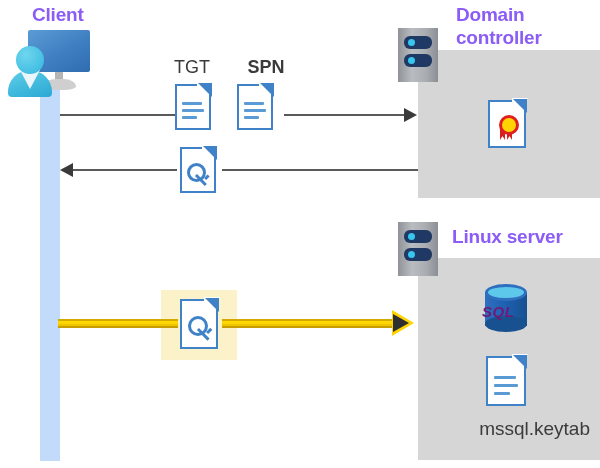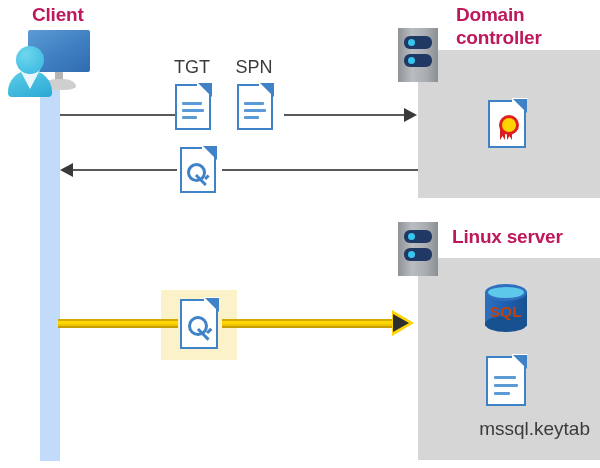--- a/index.html
+++ b/index.html
@@ -9,21 +9,21 @@
     font-family:"Liberation Sans", sans-serif;
     overflow:hidden;
     position:relative;
   }
   .stage{position:absolute;left:0;top:0;width:600px;height:468px;}
   .abs{position:absolute;}
 
   
   .title-bold{
     font-weight:bold;
-    color:#be185d;
+    color:#8b5cf6;
     font-size:19px;
     line-height:22px;
     letter-spacing:-0.2px;
   }
   .file-label{
     color:#3b3b3b;
     font-size:19px;
     line-height:22px;
   }
   .doc-tag{
@@ -173,26 +173,27 @@
     border:3px solid #2f6fbf;
     box-sizing:border-box;
   }
   .cyl-bot{
     position:absolute;
     background:#17518f;
     border-radius:50%;
   }
   .cyl-text{
     position:absolute;
-    color:#c2410c;
+    color:#701a75;
     font-weight:bold;
     font-size:15px;
-    text-align:center;
+    text-align:left;
     width:100%;
     letter-spacing:0.5px;
+    font-style:italic;
   }
 </style>
 </head>
 <body>
 
 <div class="stage">
 
   <div class="abs zone" style="left:418px;top:50px;width:182px;height:148px;"></div>
 
   <div class="abs zone" style="left:418px;top:258px;width:182px;height:202px;"></div>
@@ -238,21 +239,21 @@
   <div class="abs doc-tag" style="left:168px;top:57px;width:48px;">TGT</div>
   <div class="doc" style="left:175px;top:84px;width:36px;height:46px;">
     <div class="doc-body"></div>
     <div class="doc-fold-cut"></div>
     <div class="doc-fold"></div>
     <div class="dline" style="left:7px;top:18px;width:20px;"></div>
     <div class="dline" style="left:7px;top:25px;width:22px;"></div>
     <div class="dline" style="left:7px;top:32px;width:15px;"></div>
   </div>
 
-  <div class="abs doc-tag" style="left:228px;top:57px;width:52px;">SPN</div>
+  <div class="abs doc-tag" style="left:240px;top:57px;width:52px;font-weight:bold;">SPN</div>
   <div class="doc" style="left:237px;top:84px;width:36px;height:46px;">
     <div class="doc-body"></div>
     <div class="doc-fold-cut"></div>
     <div class="doc-fold"></div>
     <div class="dline" style="left:7px;top:18px;width:20px;"></div>
     <div class="dline" style="left:7px;top:25px;width:22px;"></div>
     <div class="dline" style="left:7px;top:32px;width:15px;"></div>
   </div>
 
   <div class="abs gline" style="left:72px;top:169px;width:105px;"></div>

